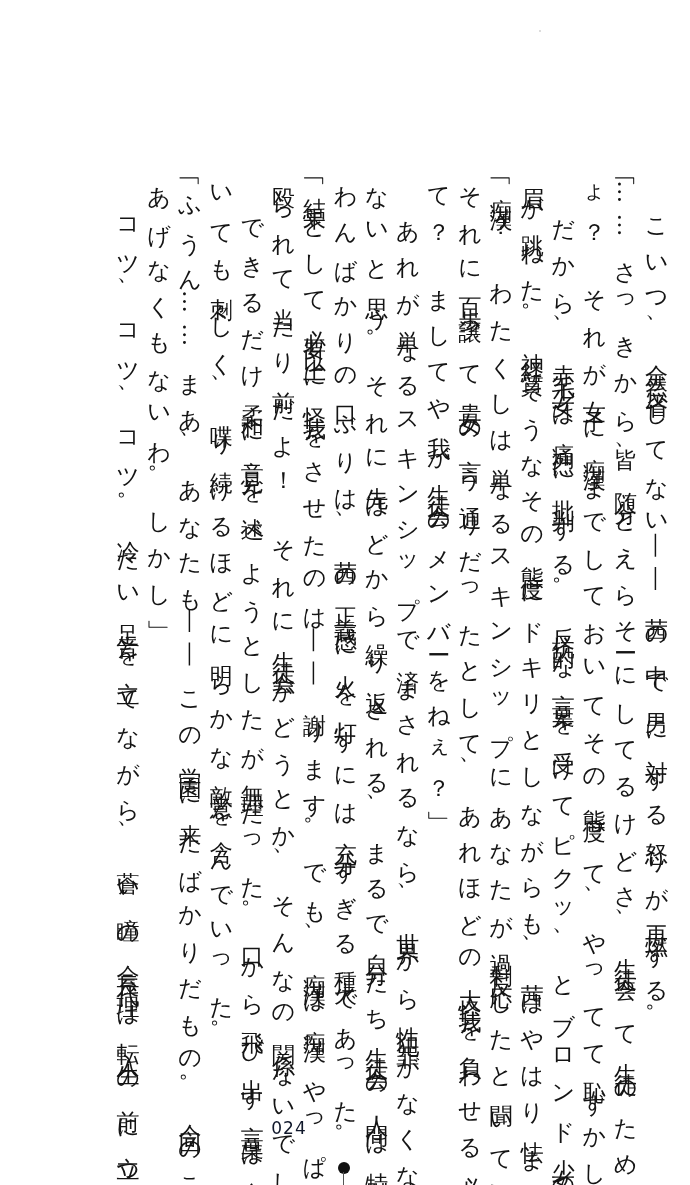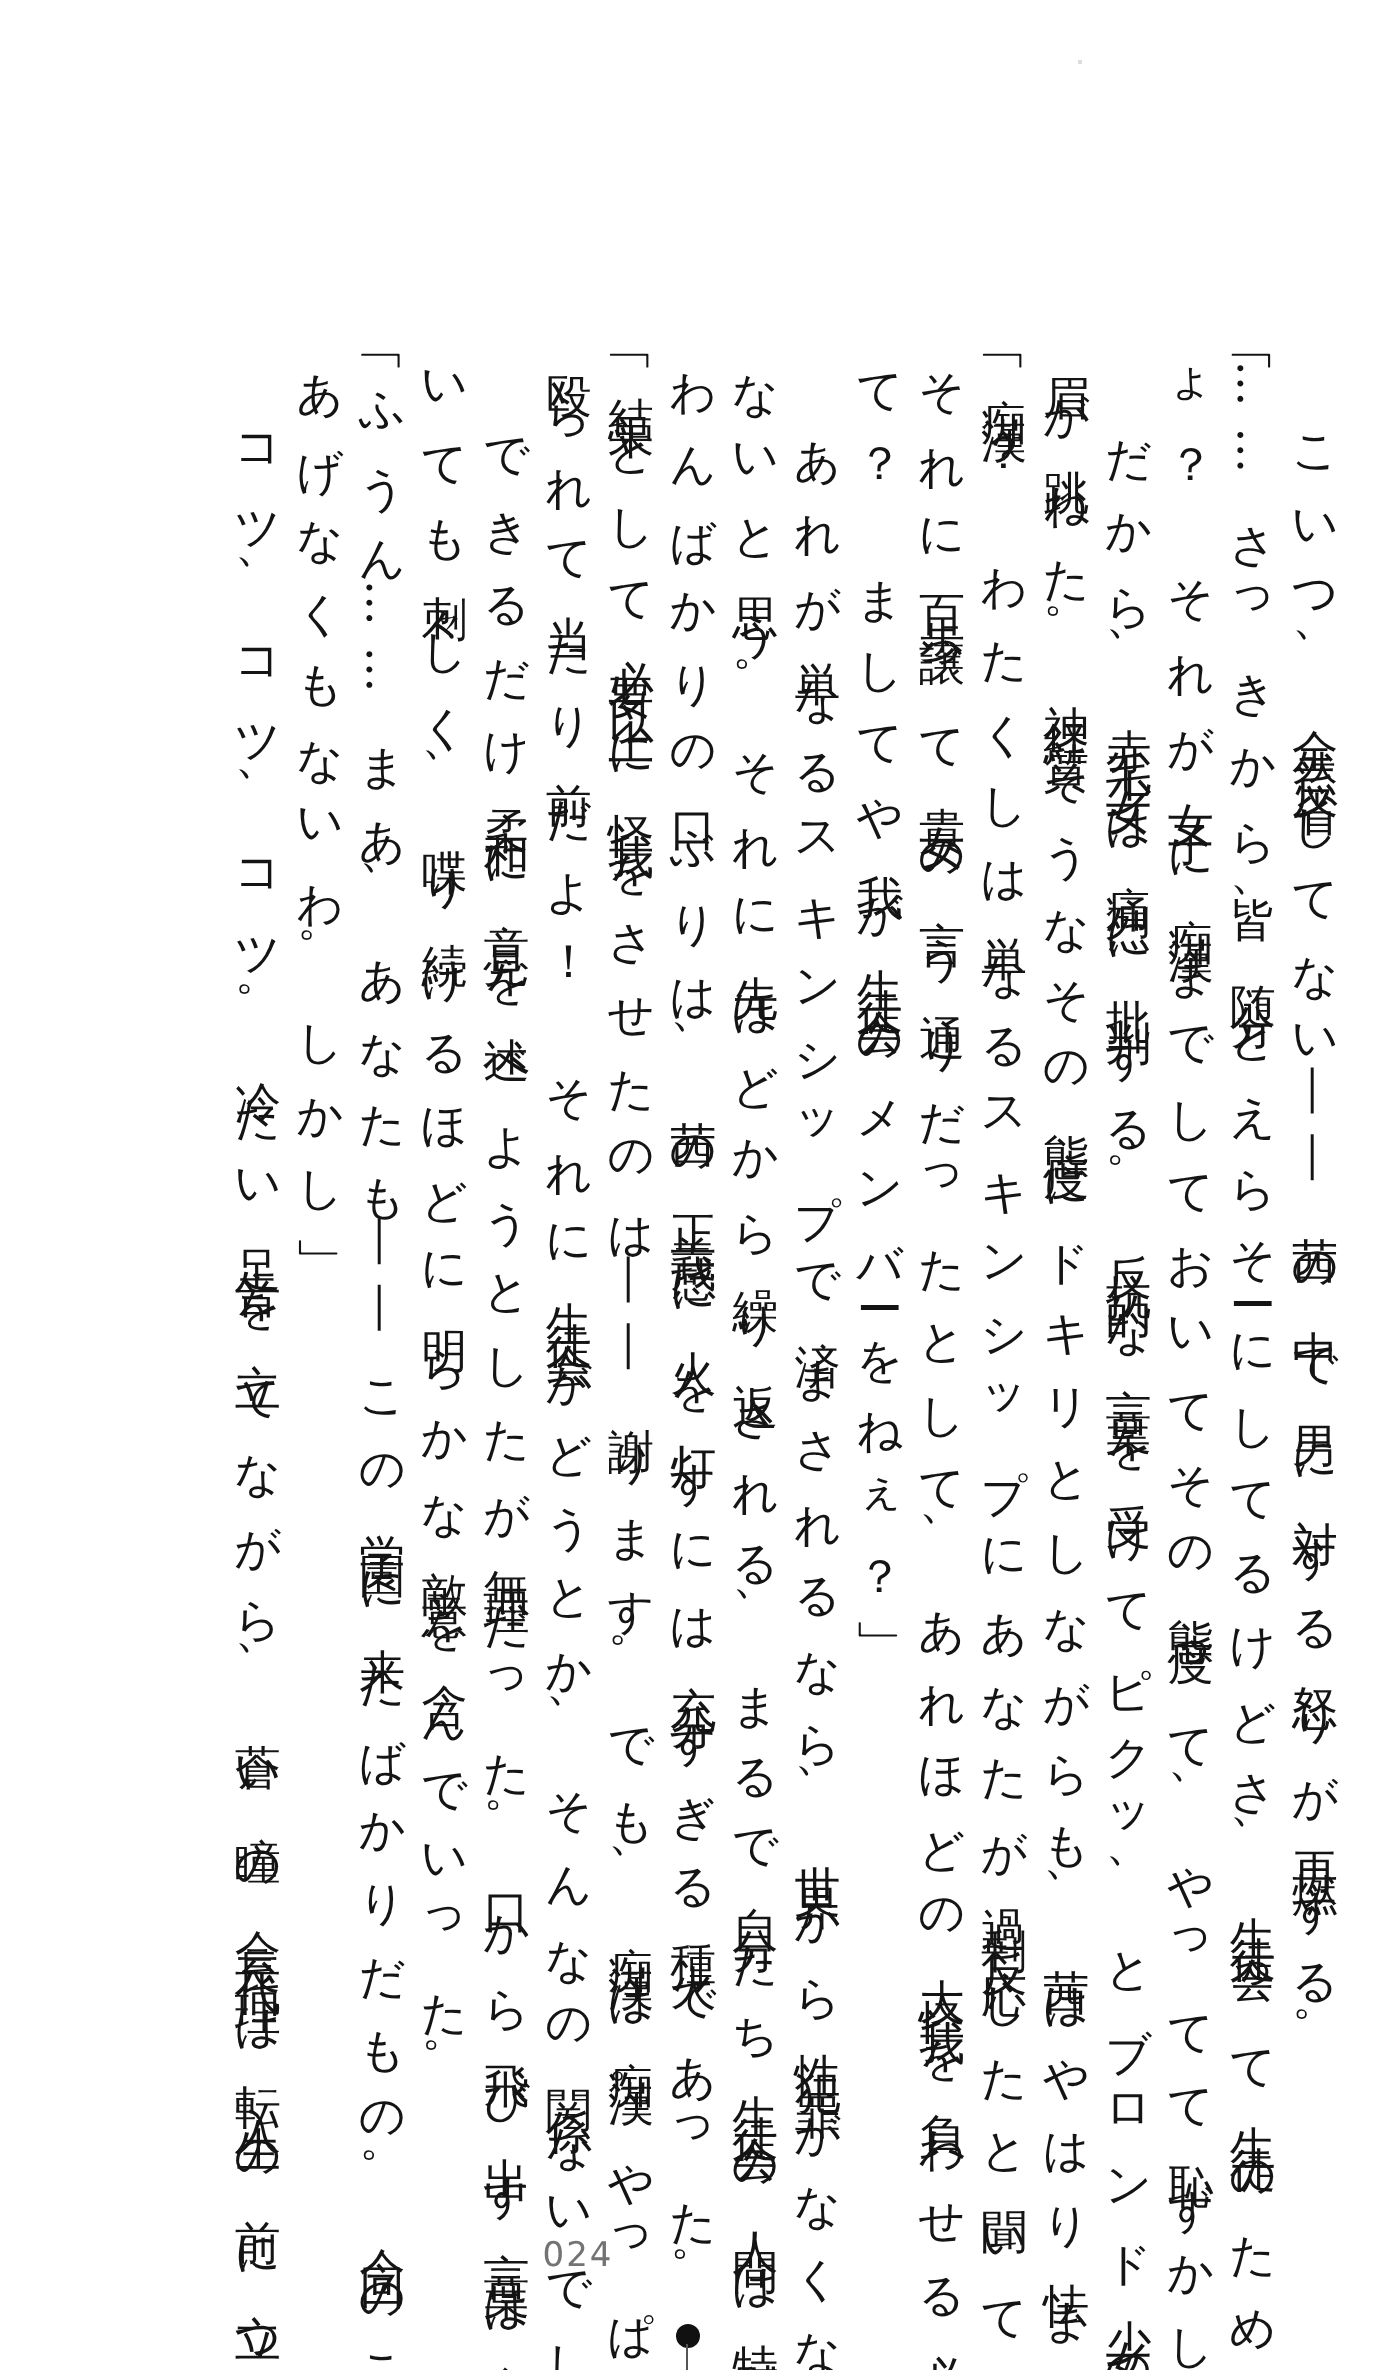--- a/index.html
+++ b/index.html
@@ -16,21 +16,21 @@
     font-size:23px;
     line-height:31.1px;
     letter-spacing:10.3px;
     color:#141414;
     white-space:nowrap;
   }
   .line { display:block; }
   .page-number {
     position:absolute; top:1118px; left:0; width:578px; text-align:center;
     font-family: "DejaVu Sans", "Liberation Sans", sans-serif;
-    font-size:17px; letter-spacing:1px; color:#737373;
+    font-size:17px; letter-spacing:1px; color:#0f172a;
   }
   .page-dot {
     position:absolute; top:1162px; left:338px; width:12px; height:12px;
     border-radius:50%; background:#111;
   }
   .page-tick {
     position:absolute; top:1172px; left:343px; width:1px; height:13px;
     background:#555;
   }
   .top-mark {

